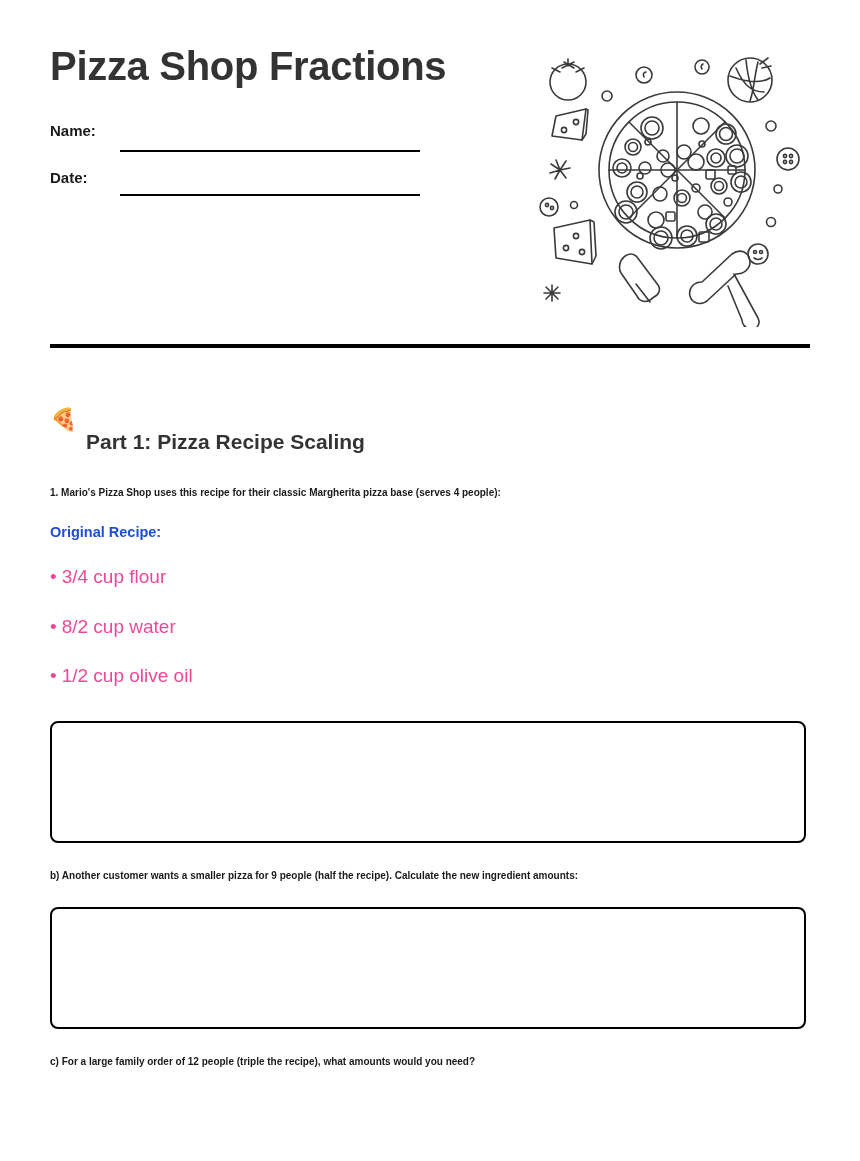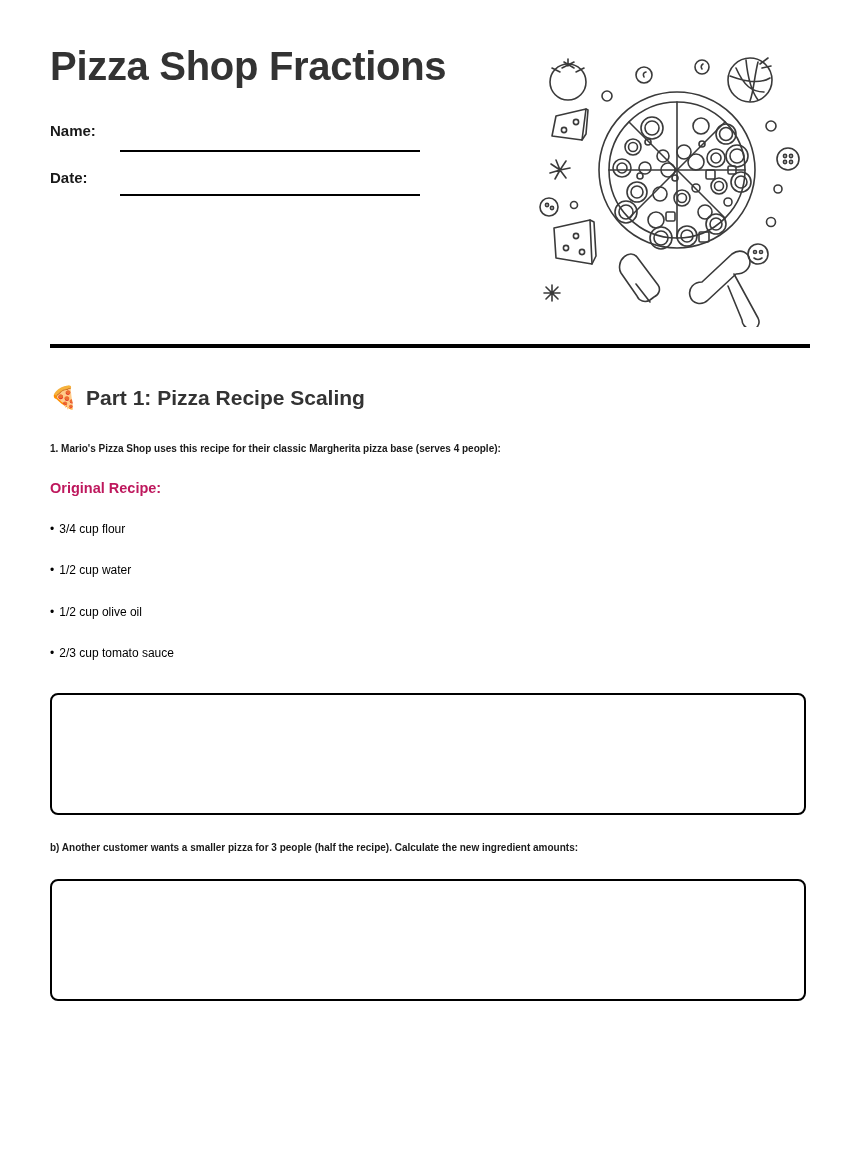--- a/index.html
+++ b/index.html
@@ -109,41 +109,42 @@
     font-size: 22px;
     line-height: 1;
     width: 26px;
     flex: 0 0 26px;
     text-align: center;
   }
   .section-title {
     font-size: 21px;
     font-weight: bold;
     color: #333333;
+    margin-top: 44px;
   }
 
   .q-text {
     font-size: 10px;
     font-weight: bold;
     color: #1a1a1a;
     line-height: 1.78;
     margin: 0 0 22px 0;
   }
 
   .sub-heading {
     font-size: 14.5px;
     font-weight: bold;
-    color: #be185d;
+    color: #1d4ed8;
     margin: 0 0 26px 0;
   }
 
   .ingredient {
-    font-size: 12px;
+    font-size: 19px;
     font-weight: normal;
-    color: #000000;
+    color: #ec4899;
     margin: 0 0 27px 0;
     line-height: 1.2;
   }
   .ingredient .bullet { margin-right: 5px; }
 
   .answer-box {
     width: 756px;
     height: 122px;
     border: 2px solid #000000;
     border-radius: 8px;
@@ -327,33 +328,31 @@
     </div>
 
     <p class="q-text">1. Mario's Pizza Shop uses this recipe for their classic Margherita pizza base (serves 4 people):</p>
 
     <p class="sub-heading">Original Recipe:</p>
 
     <p class="ingredient">
       <span class="bullet">•</span><span>3/4 cup flour</span>
     </p>
     <p class="ingredient">
-      <span class="bullet">•</span><span>1/2 cup water</span>
+      <span class="bullet">•</span><span>8/2 cup water</span>
     </p>
     <p class="ingredient">
       <span class="bullet">•</span><span>1/2 cup olive oil</span>
     </p>
-    <p class="ingredient">
-      <span class="bullet">•</span><span>2/3 cup tomato sauce</span>
-    </p>
 
     <div class="spacer-sm"></div>
 
 
     <div class="answer-box"></div>
 
-    <p class="q-text">b) Another customer wants a smaller pizza for 3 people (half the recipe). Calculate the new ingredient amounts:</p>
+    <p class="q-text">b) Another customer wants a smaller pizza for 9 people (half the recipe). Calculate the new ingredient amounts:</p>
 
     <div class="answer-box"></div>
 
+    <p class="q-text">c) For a large family order of 12 people (triple the recipe), what amounts would you need?</p>
 
   </div>
 </div>
 
 </body></html>

